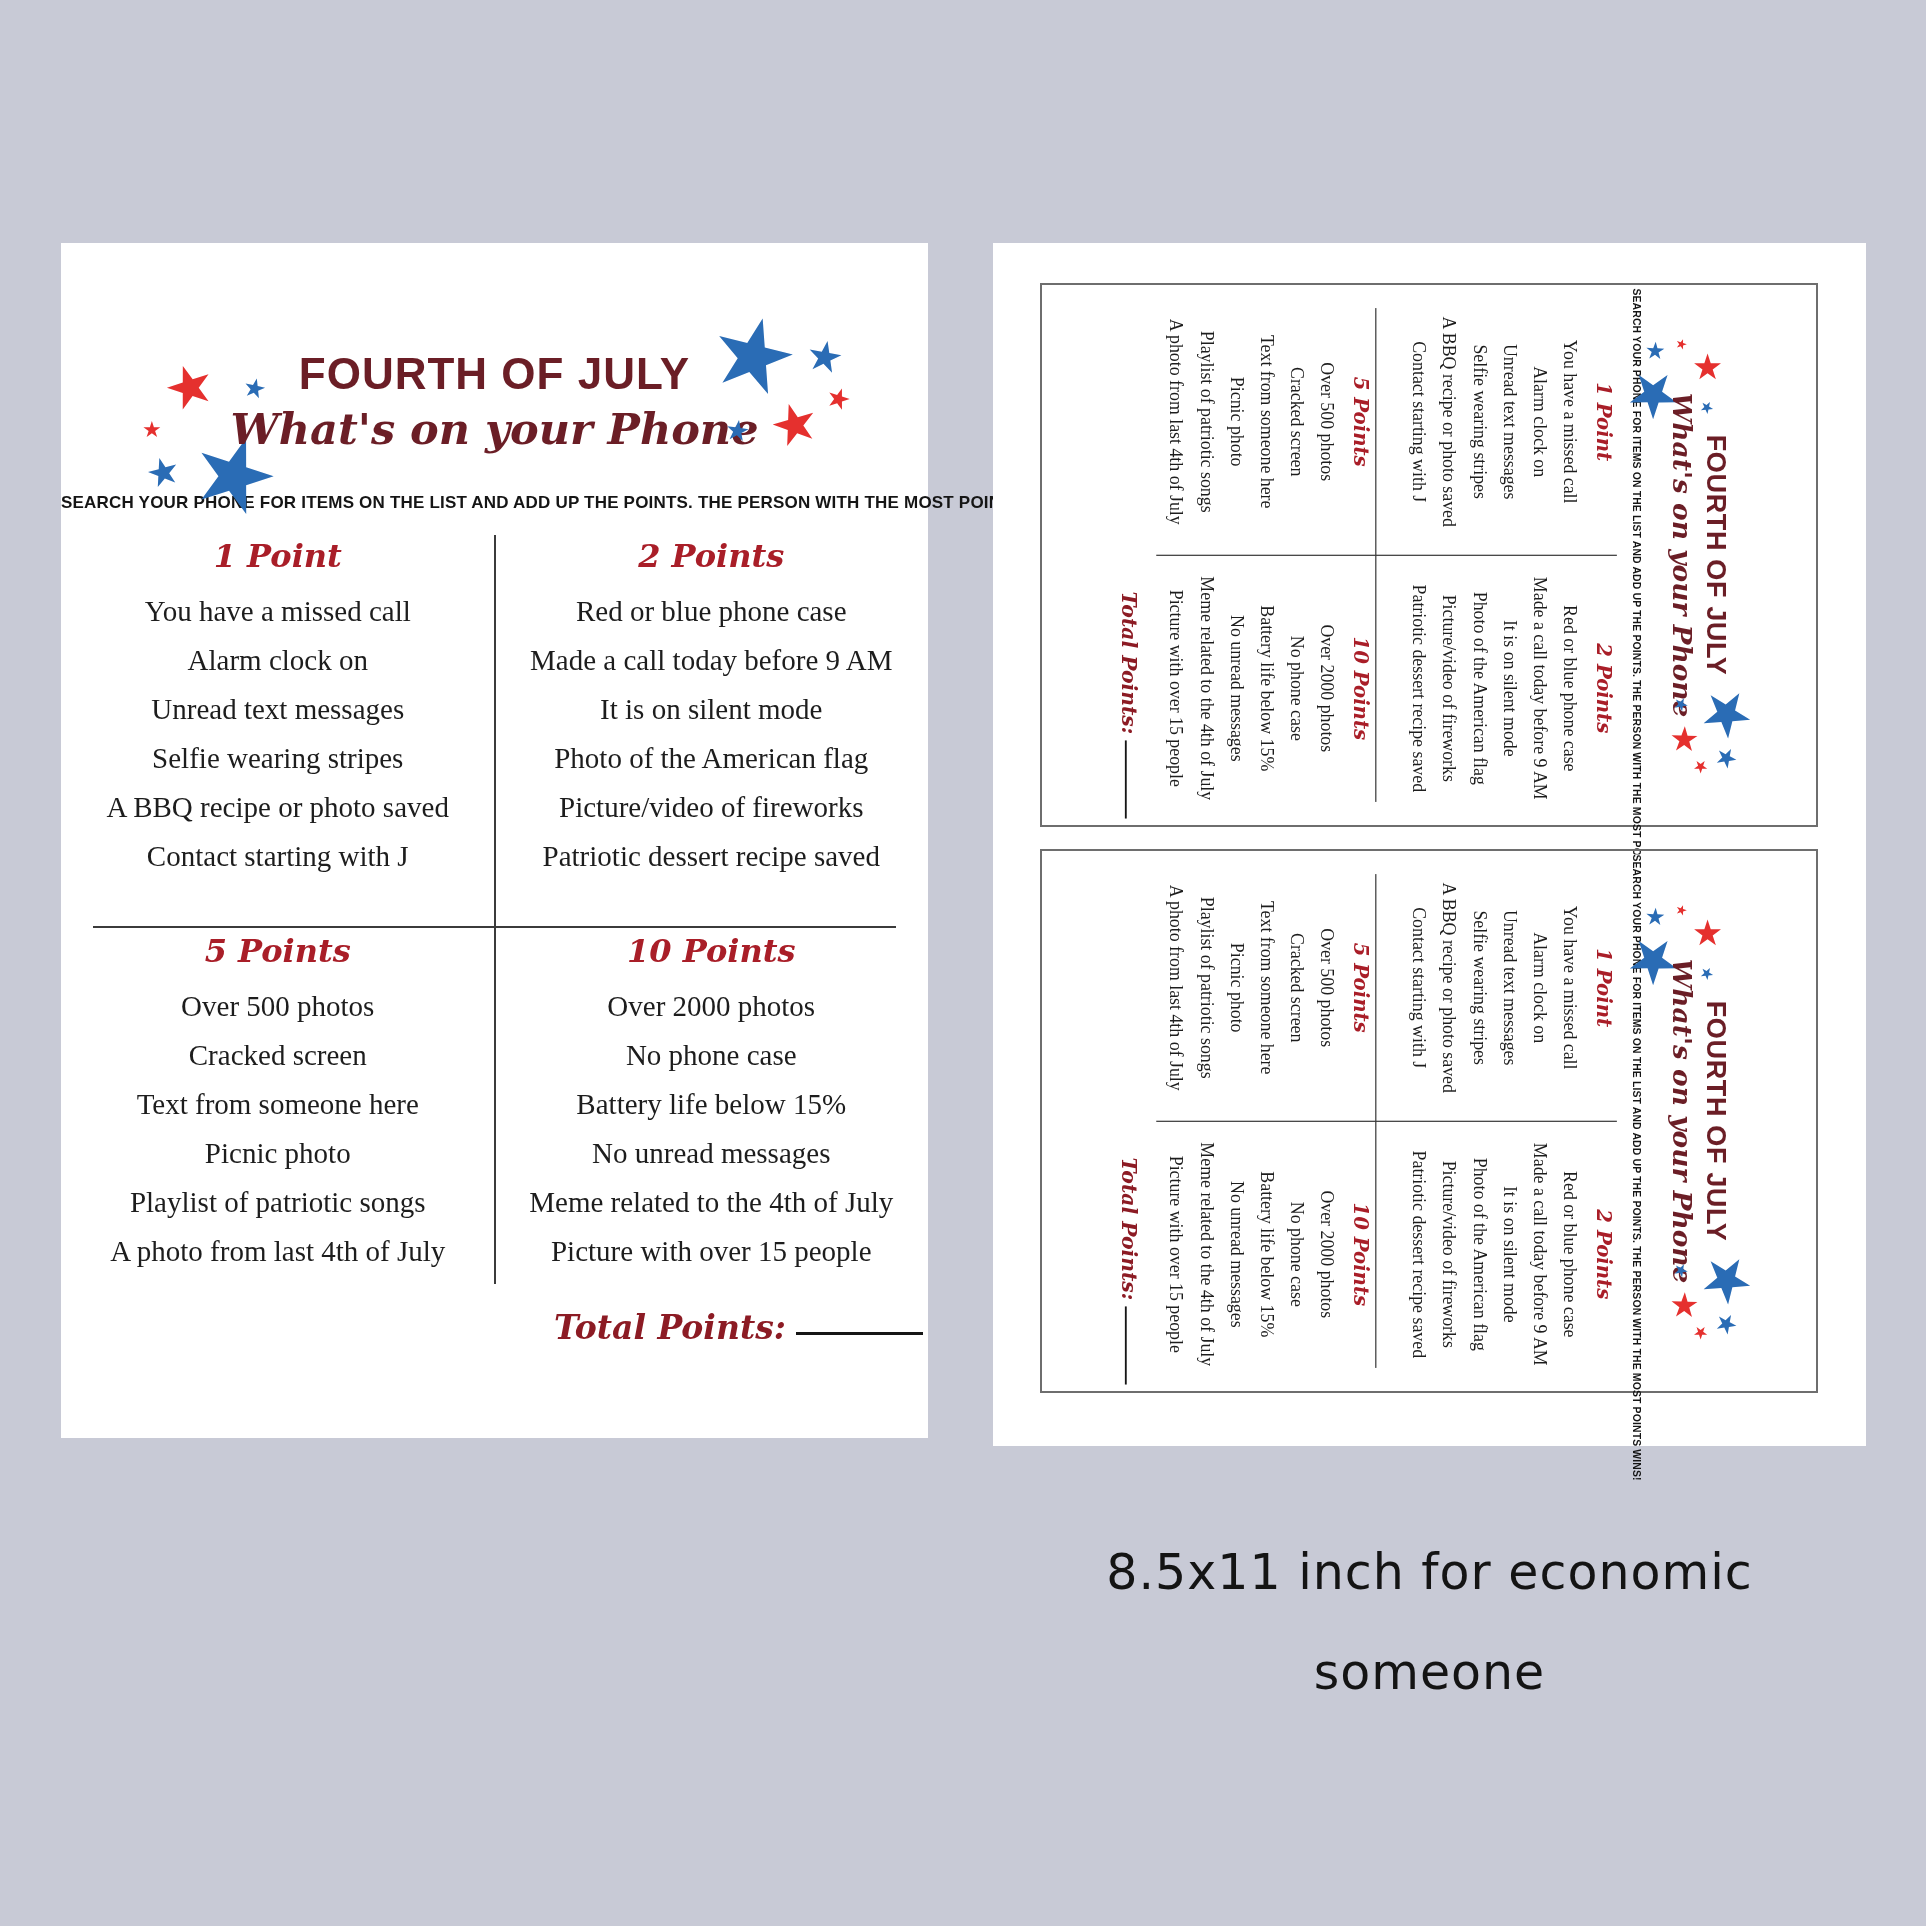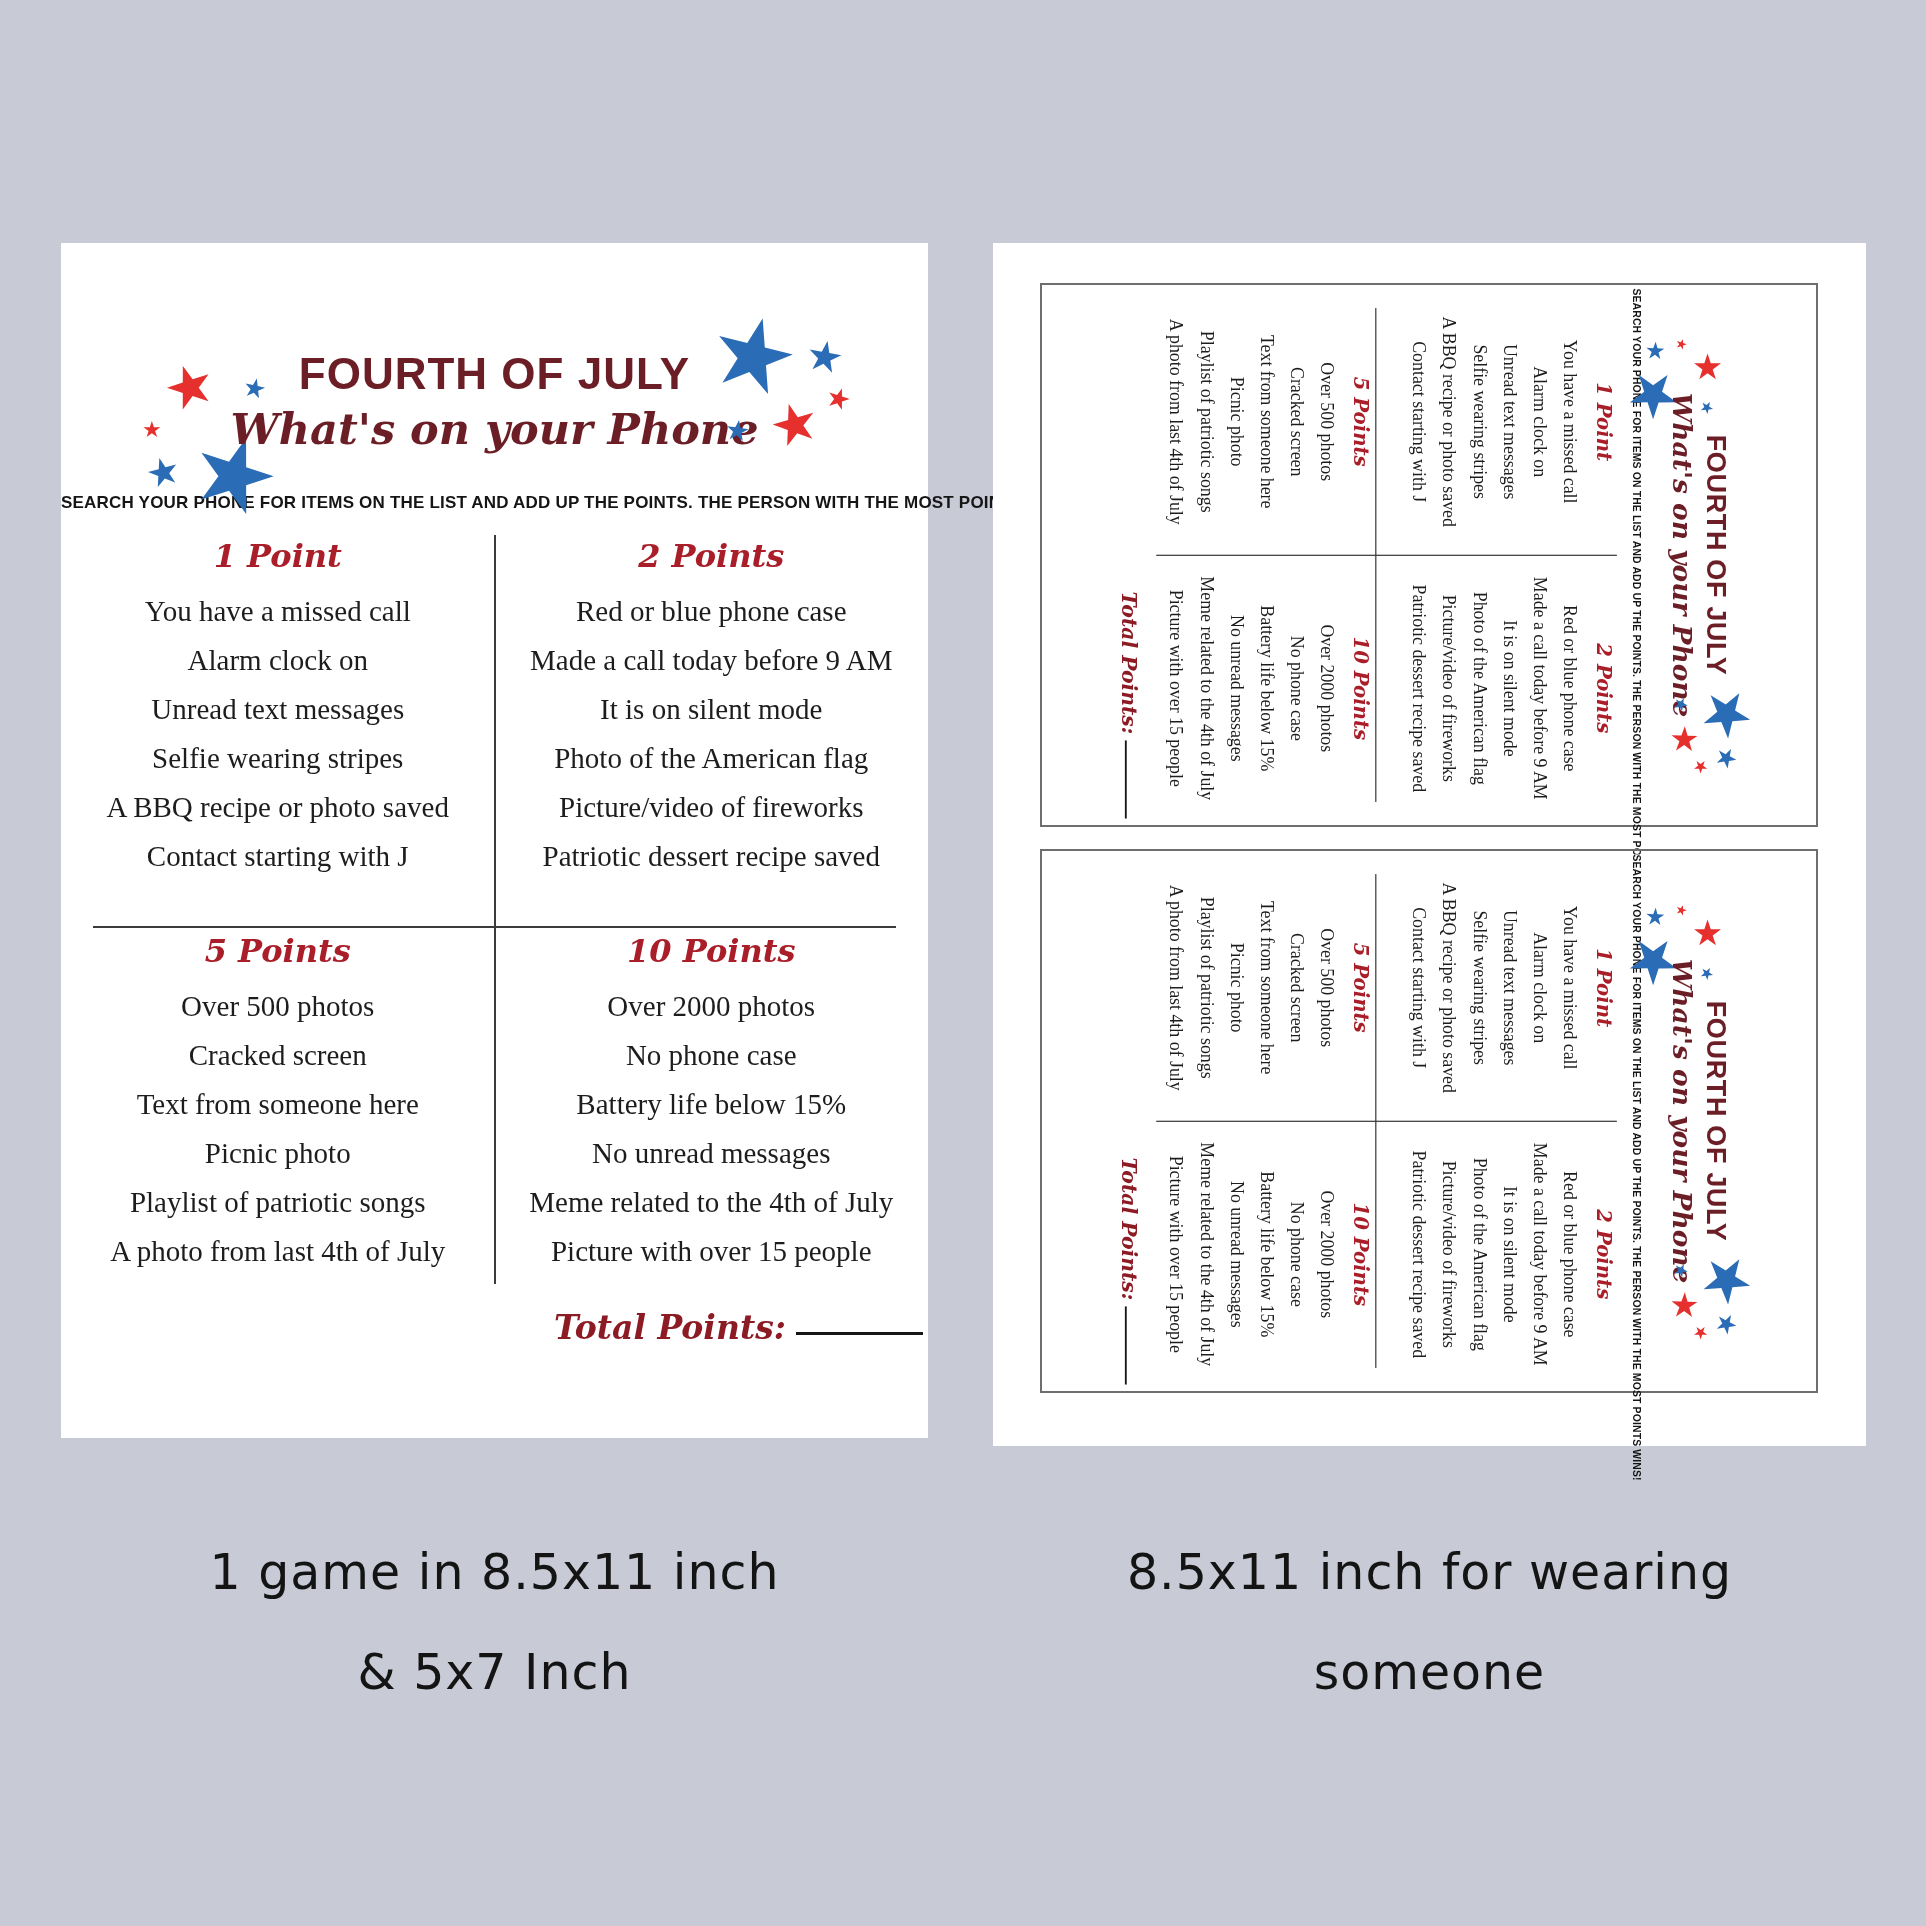--- a/index.html
+++ b/index.html
@@ -290,23 +290,19 @@
 
     <div class="total-row">
       <span class="total-label">Total Points:</span>
       <span class="total-line"></span>
     </div>
   </div>
 </div>
     </div>
   </div>
 
-  <div class="caption caption-left">
-    <div>1 game in 8.5x11 inch</div>
-    <div>&amp; 5x7 Inch</div>
-  </div>
 
   <div class="caption caption-right">
-    <div>8.5x11 inch for wearing</div>
+    <div>8.5x11 inch for economic</div>
     <div>someone</div>
   </div>
 </div>
 
 
 </body></html>

